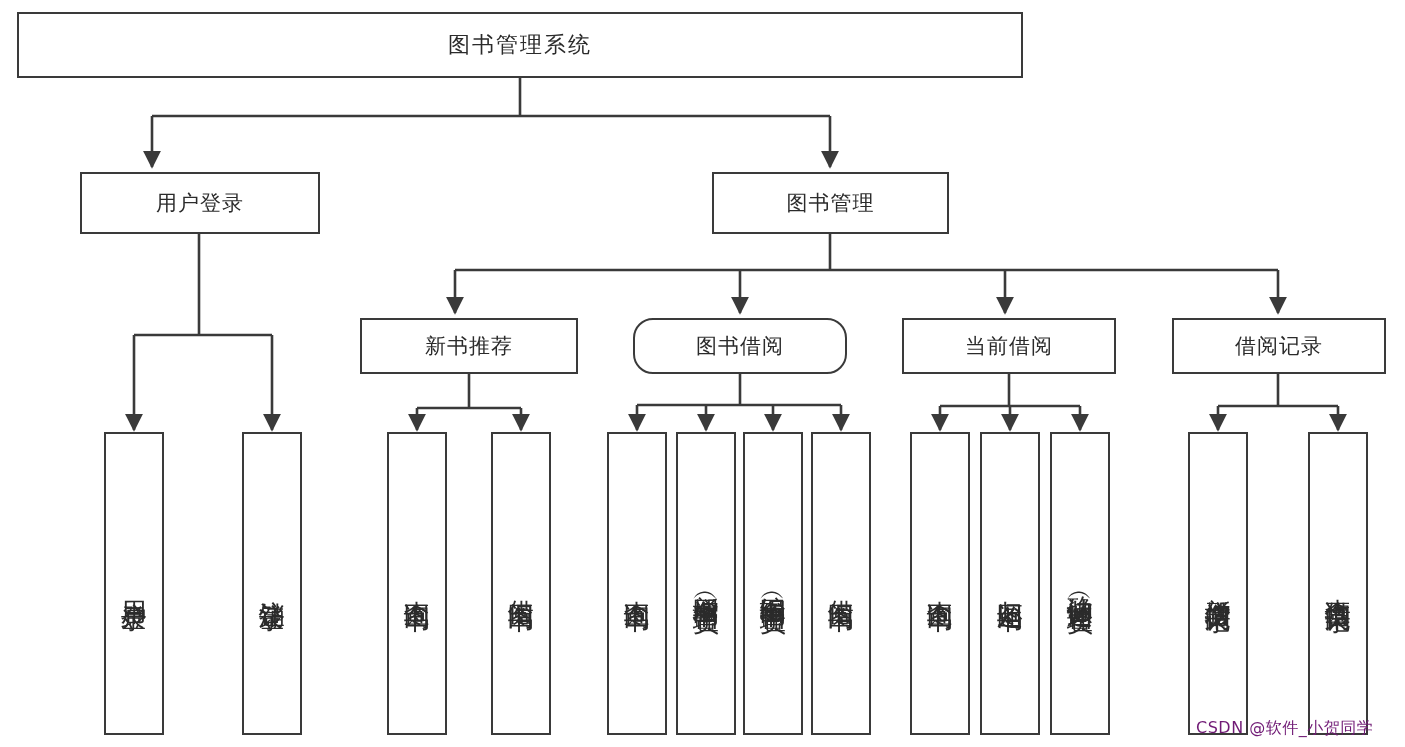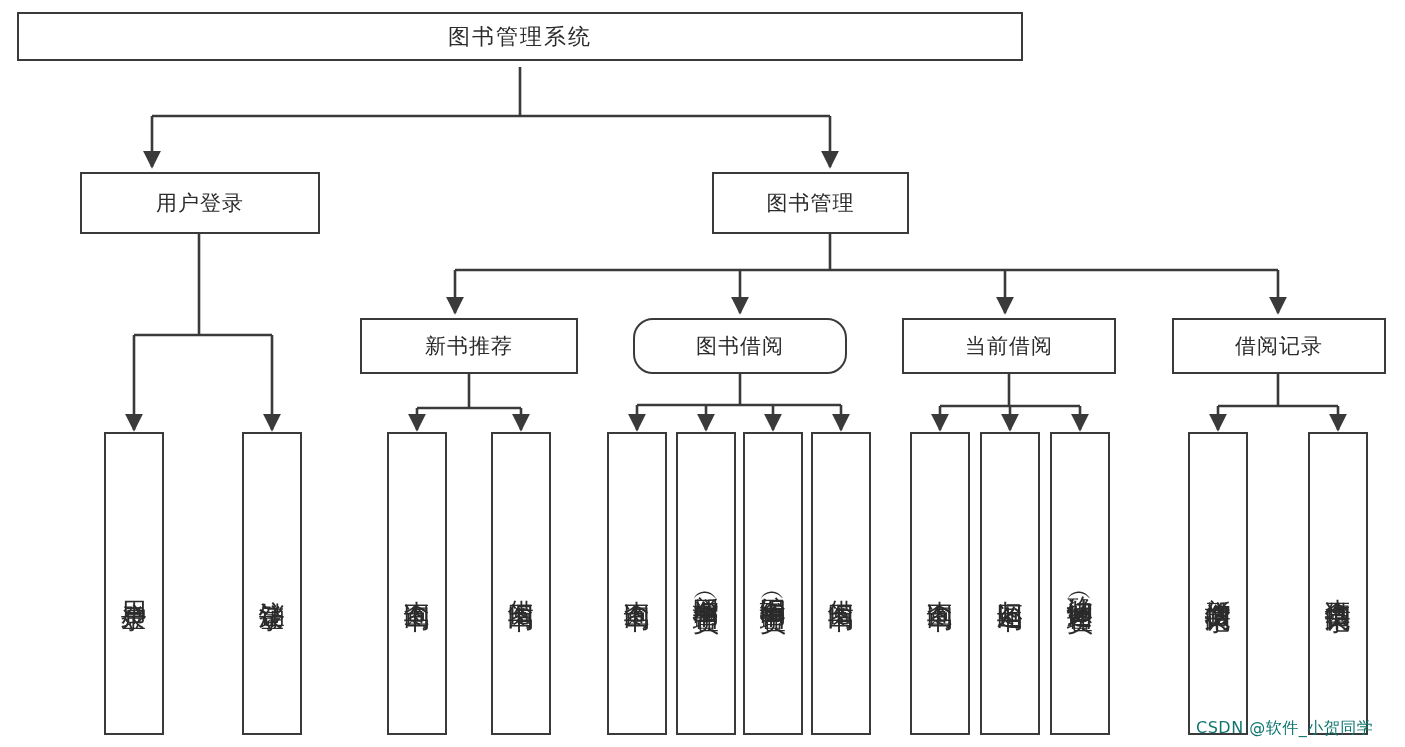--- a/index.html
+++ b/index.html
@@ -37,21 +37,21 @@
     text-orientation:upright;
     font-size:26px;
     line-height:1.18;
     letter-spacing:2px;
     white-space:nowrap;
     color:#2b2b2b;
   }
   .watermark{
     position:absolute;
     font-size:16px;
-    color:#0f766e;
+    color:#701a75;
     white-space:nowrap;
     letter-spacing:0.5px;
     user-select:none;
   }
 </style>
 </head>
 <body>
 
 <div id="canvas">
 
@@ -99,24 +99,24 @@
       <path d="M 1010 406 L 1010 430" marker-end="url(#arrow)"></path>
       <path d="M 1080 406 L 1080 430" marker-end="url(#arrow)"></path>
 
       <path d="M 1278 374 L 1278 406"></path>
       <path d="M 1218 406 L 1338 406"></path>
       <path d="M 1218 406 L 1218 430" marker-end="url(#arrow)"></path>
       <path d="M 1338 406 L 1338 430" marker-end="url(#arrow)"></path>
     </g>
   </svg>
 
-  <div class="node root" style="left:17px;top:12px;width:1006px;height:49px;">图书管理系统</div>
+  <div class="node root" style="left:17px;top:12px;width:1006px;height:66px;">图书管理系统</div>
 
   <div class="node h" style="left:80px;top:172px;width:240px;height:62px;">用户登录</div>
-  <div class="node h" style="left:712px;top:172px;width:197px;height:62px;">图书管理</div>
+  <div class="node h" style="left:712px;top:172px;width:237px;height:62px;">图书管理</div>
 
   <div class="node h" style="left:360px;top:318px;width:218px;height:56px;text-align:right;">新书推荐</div>
   <div class="node h" style="left:633px;top:318px;width:214px;height:56px;border-radius:20px;">图书借阅</div>
   <div class="node h" style="left:902px;top:318px;width:214px;height:56px;font-family:Liberation Mono, monospace;">当前借阅</div>
   <div class="node h" style="left:1172px;top:318px;width:214px;height:56px;">借阅记录</div>
 
   <div class="leaf" style="left:104px;top:432px;width:60px;height:303px;">
     <span class="vtxt">用户登录</span>
   </div>
   <div class="leaf" style="left:242px;top:432px;width:60px;height:303px;">

